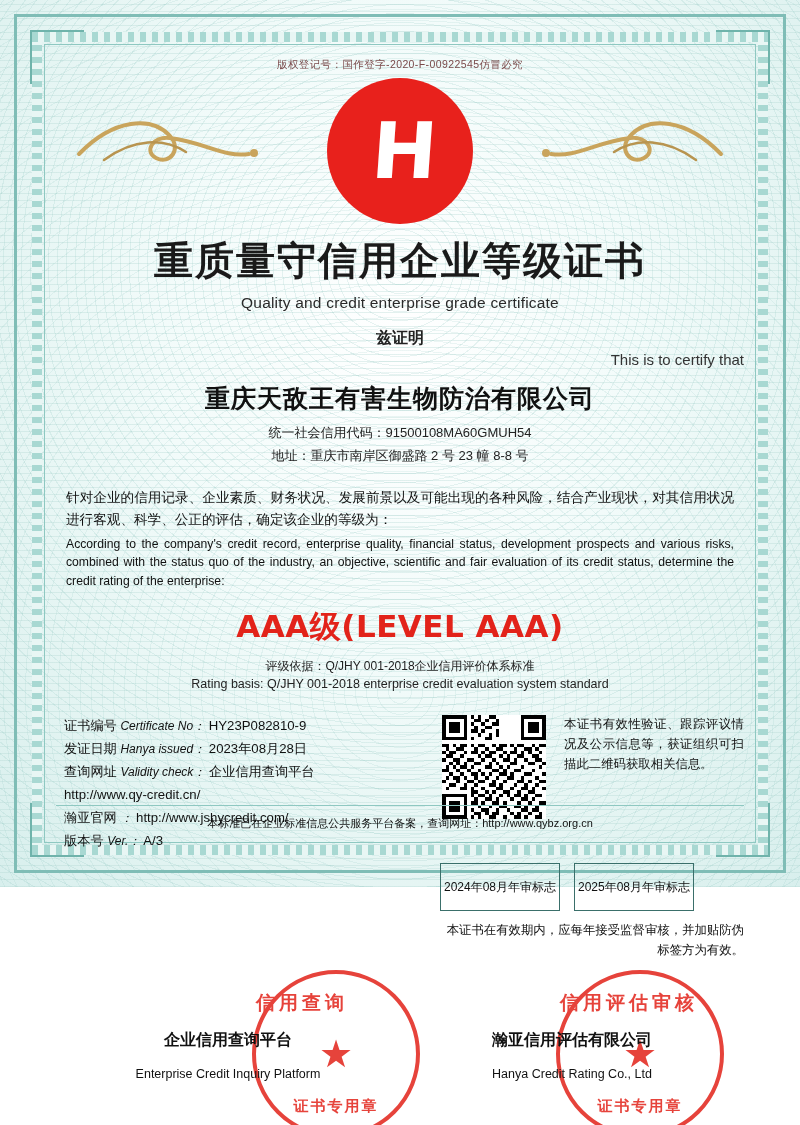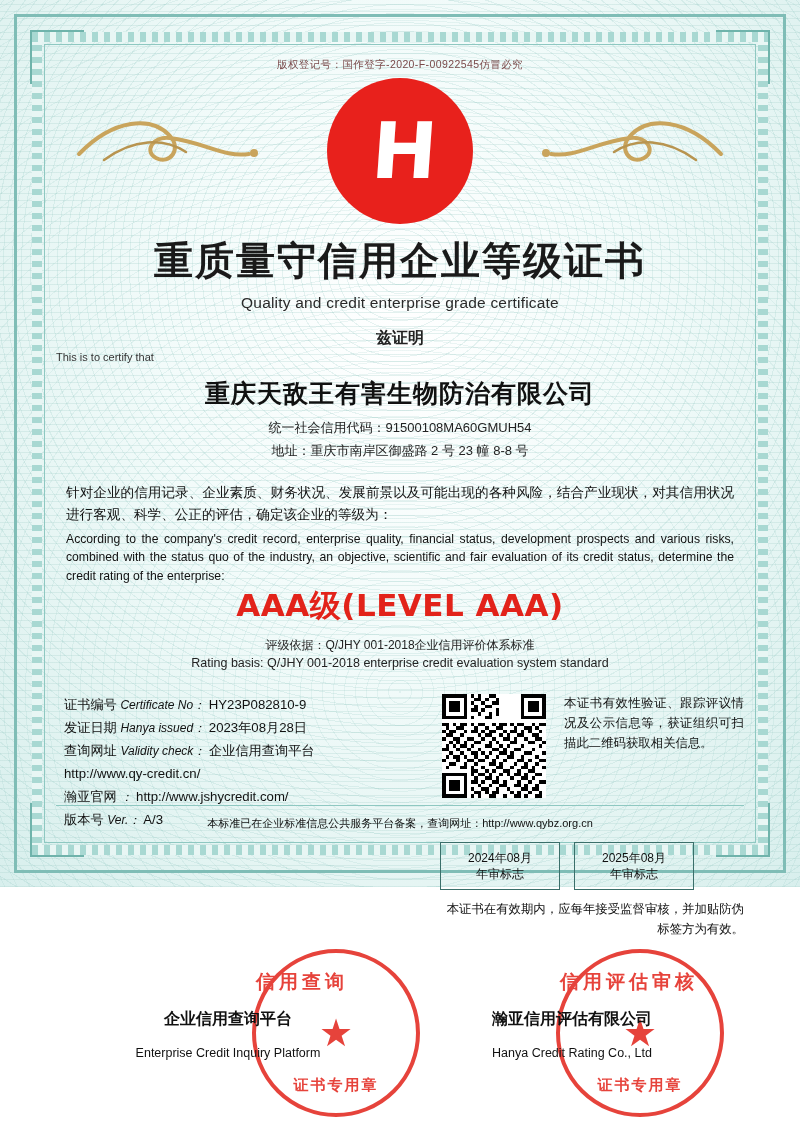--- a/index.html
+++ b/index.html
@@ -79,55 +79,55 @@
   }
   .title-cn{
     text-align:center;font-size:39px;font-weight:bold;color:#1a1a1a;
     letter-spacing:2px;margin-top:10px;
     font-family:"DejaVu Sans","Liberation Sans",sans-serif;
   }
   .title-en{
     text-align:center;font-size:15.5px;color:#2a2a2a;margin-top:6px;letter-spacing:.2px;
   }
   .certify-cn{text-align:center;font-size:16px;color:#222;margin-top:16px;font-weight:bold;}
-  .certify-en{text-align:left;font-size:11px;color:#333;margin-top:2px;}
+  .certify-en{text-align:right;font-size:15px;color:#333;margin-top:2px;}
   .company{
     text-align:center;font-size:25px;font-weight:bold;color:#111;margin-top:14px;letter-spacing:1px;
     font-family:"DejaVu Sans","Liberation Sans",sans-serif;
   }
   .uscc{text-align:center;font-size:13px;color:#222;margin-top:9px;}
   .addr{text-align:center;font-size:13px;color:#222;margin-top:5px;}
 
   .para{margin-top:22px;padding:0 10px;}
   .para .cn{font-size:13.6px;color:#111;line-height:1.62;text-align:justify;}
   .para .en{font-size:12.2px;color:#111;line-height:1.5;margin-top:4px;text-align:justify;}
 
   .level{
-    text-align:center;
+    text-align:center;margin-top:16px;
     font-size:31px;font-weight:bold;color:#e2231a;letter-spacing:.5px;
     font-family:"DejaVu Sans","Liberation Sans",sans-serif;
   }
   .basis-cn{text-align:center;font-size:12px;color:#222;margin-top:10px;}
   .basis-en{text-align:center;font-size:12.5px;color:#222;margin-top:2px;}
 
   .info-row{display:flex;margin-top:24px;}
   .info-left{width:372px;padding-left:8px;}
   .info-left .line{font-size:13.2px;color:#111;line-height:1.74;white-space:nowrap;}
   .info-left .lbl-en{font-size:12px;font-style:italic;}
   .info-left .val{font-weight:normal;}
 
   .qr-block{width:110px;margin-left:6px;}
   .qr{width:104px;height:104px;}
   .qr-note{
     flex:1;padding-left:12px;font-size:12.4px;color:#111;line-height:1.6;text-align:justify;
   }
   .seal-row{display:flex;margin-top:10px;margin-left:384px;}
   .seal-box{
     width:118px;height:46px;border:1px solid #3a6f6a;
-    display:flex;flex-direction:column;align-items:center;justify-content:center;
+    display:flex;flex-direction:row;align-items:center;justify-content:center;
     font-size:12px;color:#111;line-height:1.35;
   }
   .seal-box+.seal-box{margin-left:14px;}
   .valid-note{
     margin-left:384px;margin-top:10px;font-size:12.4px;color:#111;line-height:1.6;text-align:right;
   }
 
   .stamps{position:relative;height:150px;margin-top:10px;}
   .stamp{
     position:absolute;top:0;width:160px;height:160px;border-radius:50%;

